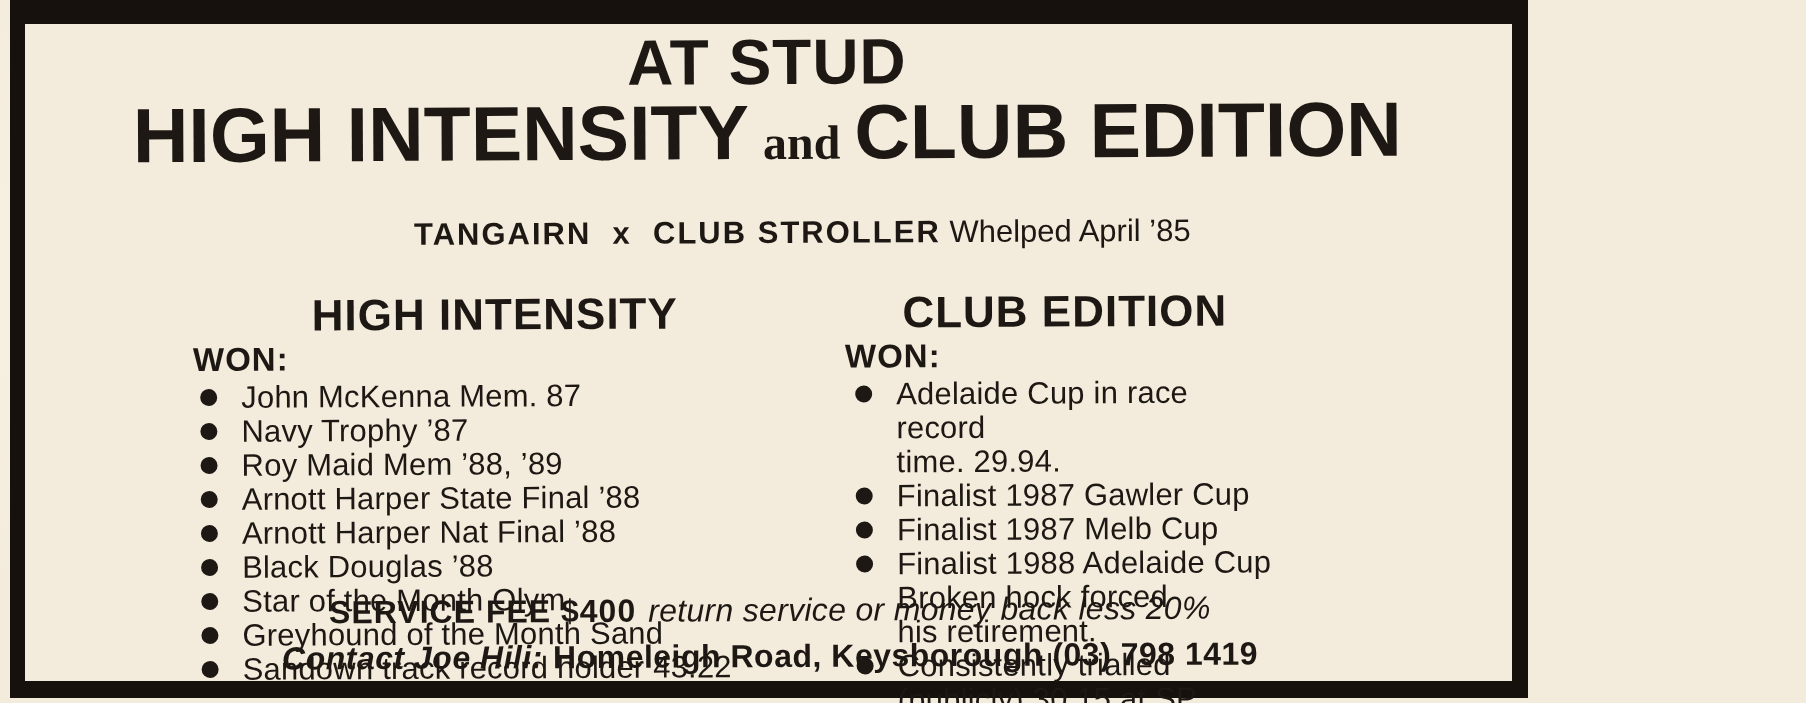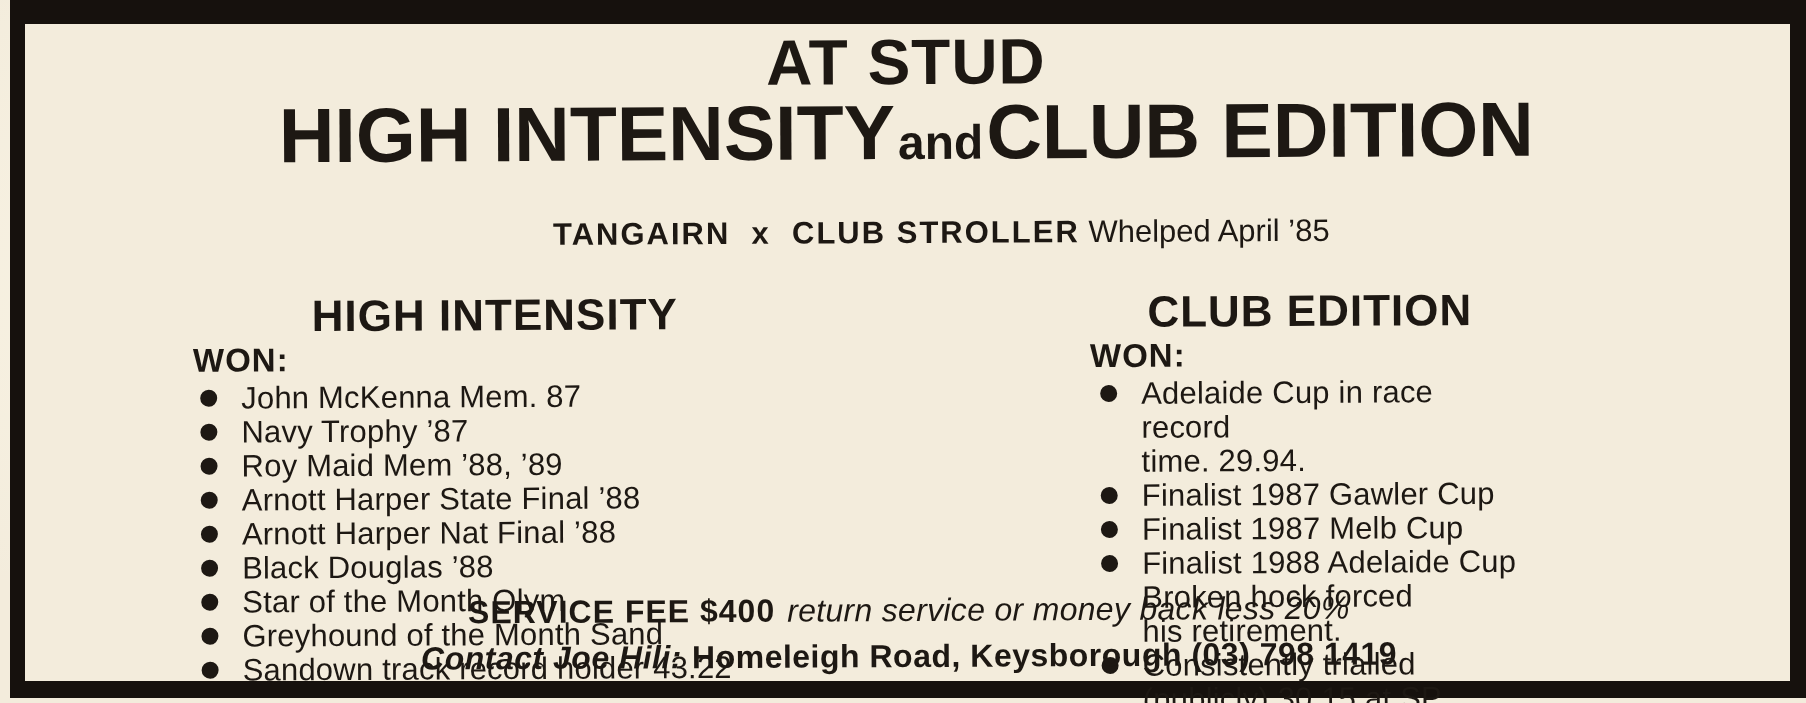--- a/index.html
+++ b/index.html
@@ -10,21 +10,21 @@
   * { margin: 0; padding: 0; box-sizing: border-box; }
   html, body {
     width: 1806px; height: 703px;
     background: var(--paper);
     font-family: "Liberation Sans", sans-serif;
     color: var(--ink);
     overflow: hidden;
   }
   .scan-page {
     position: relative;
-    width: 1806px; height: 703px;
+    width: 1528px; height: 703px;
     background:
       radial-gradient(ellipse at 30% 40%, rgba(255,250,235,.55), rgba(0,0,0,0) 60%),
       var(--paper);
   }
   .ad-frame {
     position: absolute;
     left: 10px; top: 0; right: 0; height: 698px;
     background: var(--paper);
     border-style: solid;
     border-color: var(--frame);
@@ -47,21 +47,22 @@
     text-align: center;
     font-size: 77px;
     font-weight: bold;
     letter-spacing: 0px;
     line-height: 0.95;
     margin-top: 2px;
     white-space: nowrap;
   }
   .title-names .conj {
     font-size: 48px;
-    margin: 0 3px;
+    margin: 0 14px;
+    font-family: Liberation Serif, serif;
   }
   .pedigree-line {
     text-align: center;
     font-size: 31px;
     margin-top: 10px;
     white-space: pre-wrap;
   }
   .pedigree-line .sires {
     font-weight: bold;
     letter-spacing: 2px;

